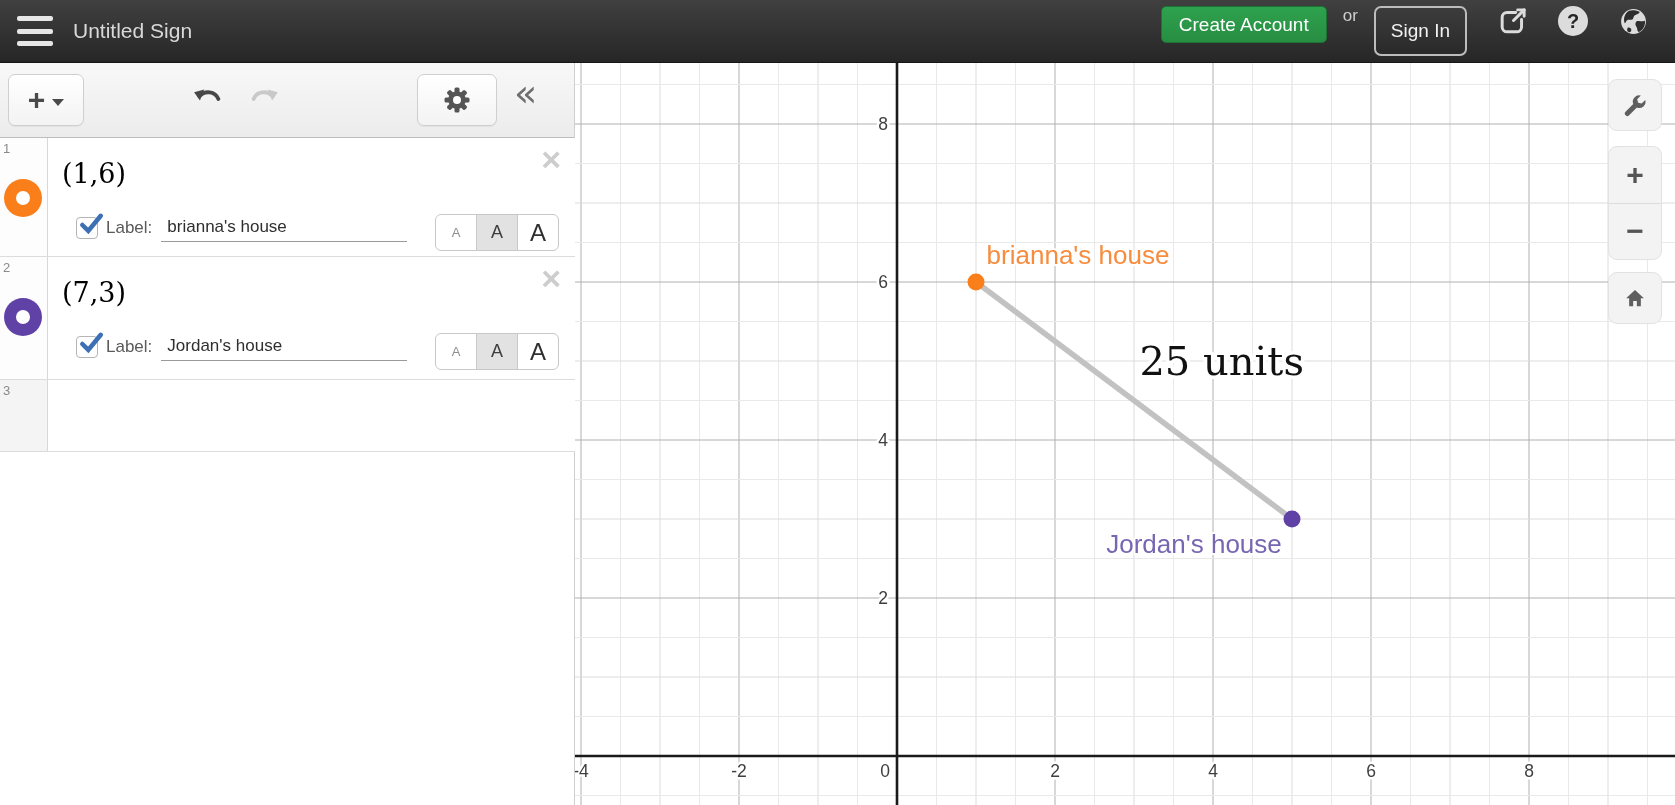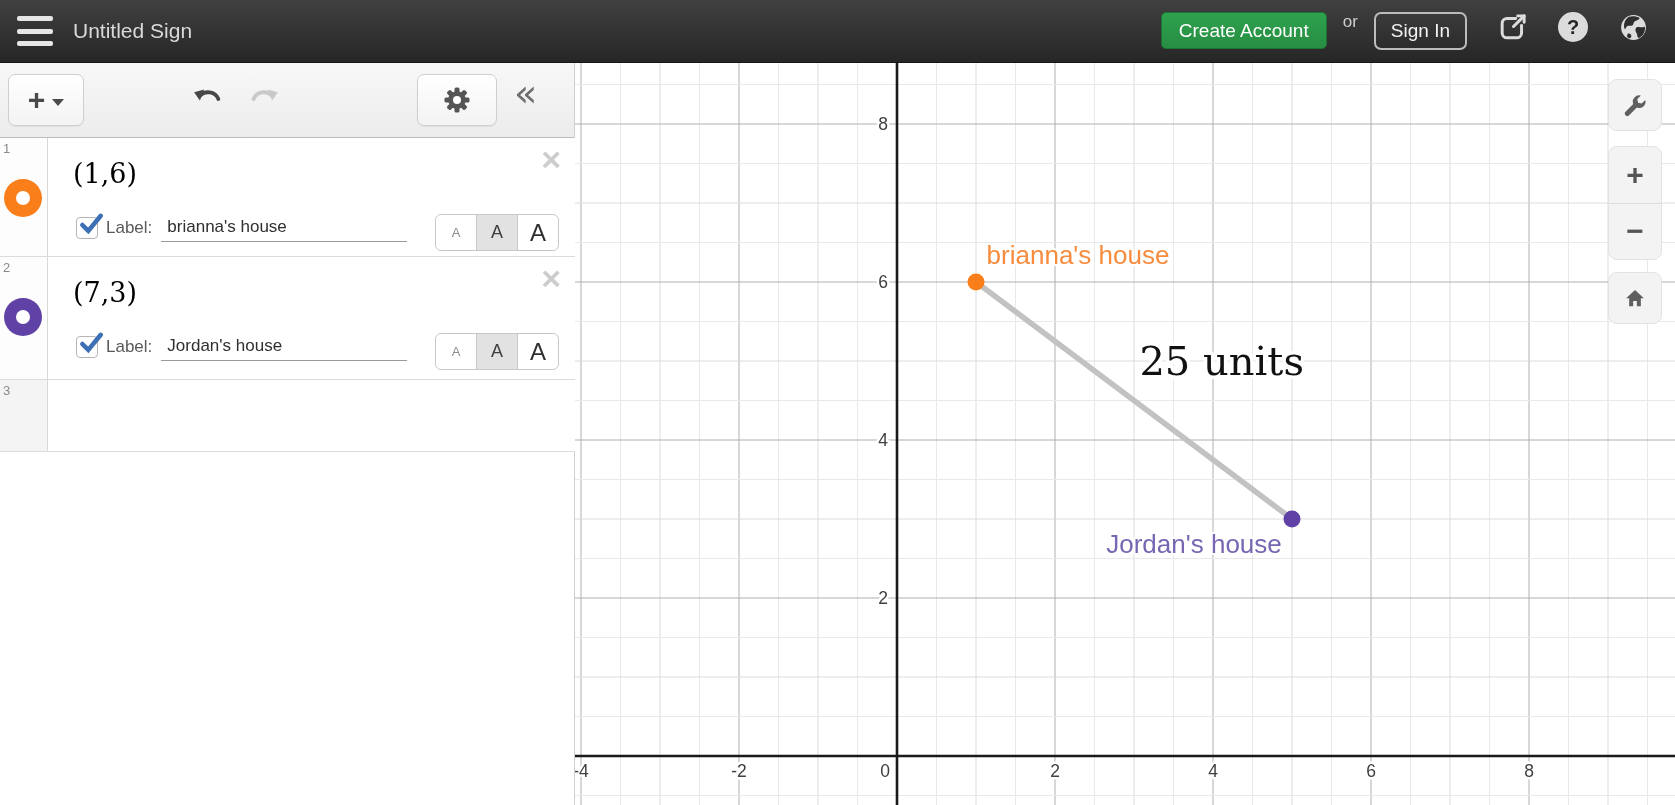--- a/index.html
+++ b/index.html
@@ -16,21 +16,21 @@
   .hamburger div { height:5px; background:#e6e6e6; border-radius:2px; }
   .graph-title { color:#d9d9d9; font-size:21px; margin-left:20px; }
   .logo { position:absolute; left:0; right:0; text-align:center; color:#181818;
     font-size:32px; font-weight:bold; letter-spacing:1px;
     text-shadow:0 1px 1px rgba(255,255,255,0.12); pointer-events:none; }
   .top-right { margin-left:auto; display:flex; align-items:flex-start; margin-right:26px; z-index:2; }
   .btn-create { height:37px; padding:0 17px; background:linear-gradient(#2ea24e,#278d42);
     border:1px solid #1d7334; border-radius:5px; color:#fff; font-size:19px; display:flex;
     align-items:center; cursor:pointer; }
   .or-text { color:#cfcfcf; font-size:17px; margin:0 16px; }
-  .btn-signin { height:38px; padding:0 15px; background:transparent; border:2px solid #bcbcbc;
+  .btn-signin { height:50px; padding:0 15px; background:transparent; border:2px solid #bcbcbc;
     border-radius:7px; color:#f2f2f2; font-size:19px; display:flex; align-items:center; cursor:pointer; }
   .top-icon { margin-left:30px; cursor:pointer; display:flex; align-items:center; }
   .help-circle { width:30px; height:30px; border-radius:50%; background:#dcdcdc; color:#262626;
     font-weight:bold; font-size:20px; display:flex; align-items:center; justify-content:center; }
 
   
   .panel { position:absolute; left:0; top:63px; width:575px; height:742px; background:#fff;
     border-right:1px solid #cfcfcf; z-index:20; }
   .panel-toolbar { position:absolute; left:0; top:0; width:100%; height:75px;
     background:linear-gradient(#f8f8f8,#ececec); border-bottom:1px solid #bdbdbd; }
@@ -50,21 +50,21 @@
   .row-1 { top:75px; height:119px; }
   .row-2 { top:194px; height:123px; }
   .row-3 { top:317px; height:72px; }
   .gutter { position:absolute; left:0; top:0; bottom:0; width:48px; background:#fdfdfd;
     border-right:1px solid #d8d8d8; }
   .row-3 .gutter { background:#f4f4f4; }
   .row-num { position:absolute; left:3px; top:3px; font-size:13px; color:#8a8a8a; }
   .dot { position:absolute; left:4px; top:41px; width:38px; height:38px; border-radius:50%; cursor:pointer; }
   .dot::after { content:""; position:absolute; left:12px; top:12px; width:14px; height:14px;
     border-radius:50%; background:#fff; }
-  .latex { position:absolute; left:73px; top:20px; font-family:"DejaVu Serif", serif;
+  .latex { position:absolute; left:62px; top:20px; font-family:"DejaVu Serif", serif;
     font-size:27px; color:#000; }
   .close-x { position:absolute; right:14px; top:4px; font-size:34px; font-weight:bold;
     color:#cdcdcd; cursor:pointer; line-height:1; }
   .label-row { position:absolute; left:76px; top:70px; height:40px; display:flex; align-items:center; }
   .checkbox { position:relative; width:22px; height:22px; border:1.5px solid #b5b5b5;
     border-radius:4px; background:#fff; cursor:pointer; flex:none; }
   .checkbox svg { position:absolute; left:1px; top:-6px; overflow:visible; }
   .label-caption { font-size:17px; color:#5a5a5a; margin-left:8px; }
   .label-input { width:246px; margin-left:9px; border:none; border-bottom:1.5px solid #9a9a9a;
     font-size:17px; color:#2f2f2f; padding:2px 0 4px 6px; background:transparent; outline:none;

